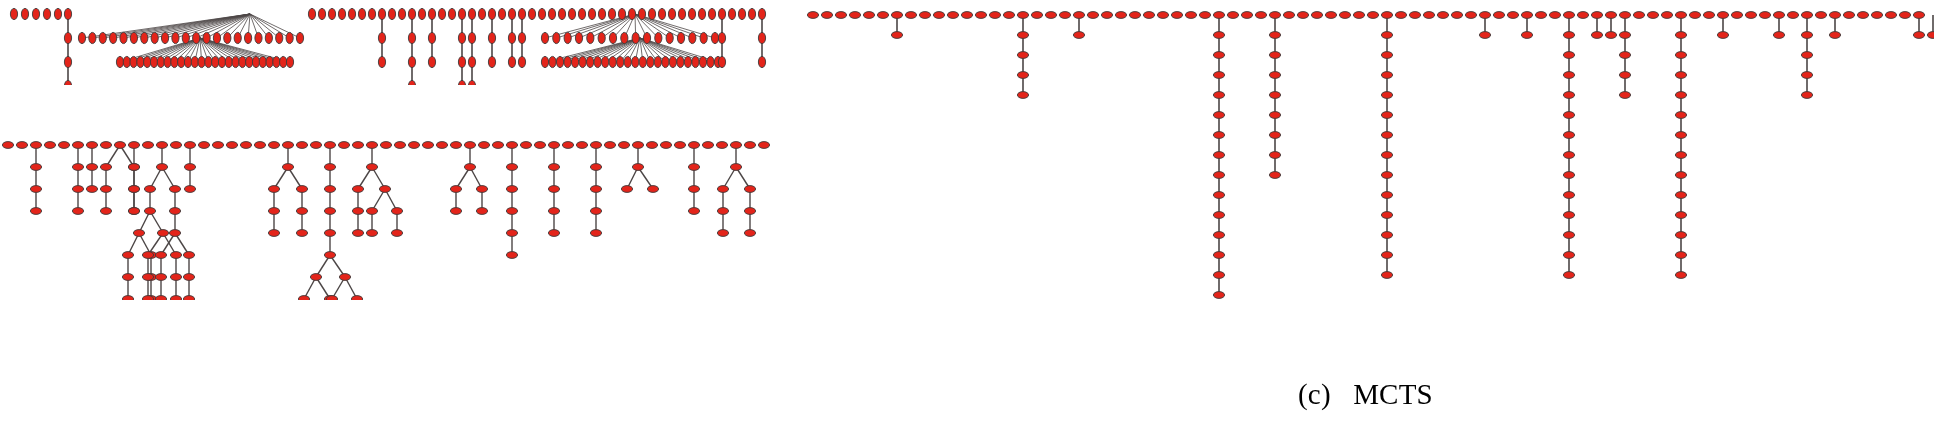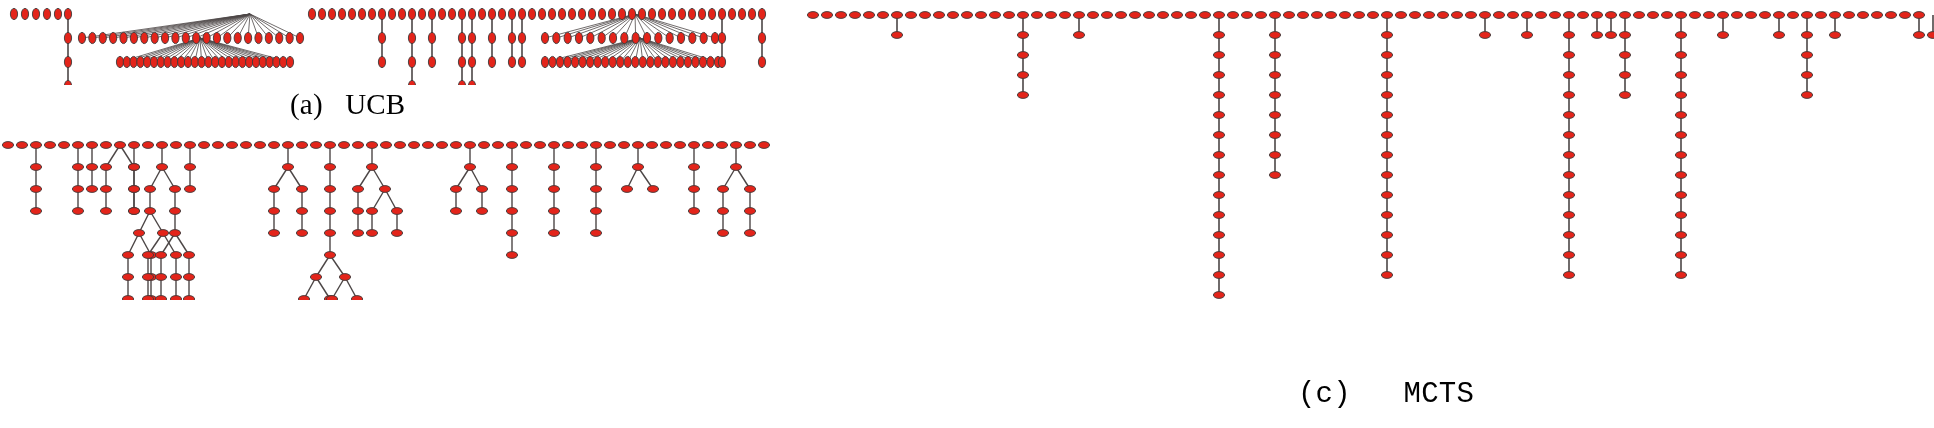--- a/index.html
+++ b/index.html
@@ -317,21 +317,20 @@
         <ellipse cx="692" cy="14" rx="3.6" ry="5.6" fill="#e3241a" stroke="#403b3b" stroke-width="0.9"></ellipse>
         <ellipse cx="702" cy="14" rx="3.6" ry="5.6" fill="#e3241a" stroke="#403b3b" stroke-width="0.9"></ellipse>
         <ellipse cx="712" cy="14" rx="3.6" ry="5.6" fill="#e3241a" stroke="#403b3b" stroke-width="0.9"></ellipse>
         <ellipse cx="722" cy="14" rx="3.6" ry="5.6" fill="#e3241a" stroke="#403b3b" stroke-width="0.9"></ellipse>
         <ellipse cx="732" cy="14" rx="3.6" ry="5.6" fill="#e3241a" stroke="#403b3b" stroke-width="0.9"></ellipse>
         <ellipse cx="742" cy="14" rx="3.6" ry="5.6" fill="#e3241a" stroke="#403b3b" stroke-width="0.9"></ellipse>
         <ellipse cx="752" cy="14" rx="3.6" ry="5.6" fill="#e3241a" stroke="#403b3b" stroke-width="0.9"></ellipse>
         <ellipse cx="762" cy="14" rx="3.6" ry="5.6" fill="#e3241a" stroke="#403b3b" stroke-width="0.9"></ellipse>
       </svg>
   </div>
-  <div class="panel-caption" style="left:290px; top:88px;">(a)   UCB</div>
 
   <div class="panel" id="wrap-panel-b" style="left:0px; top:130px; width:790px; height:170px;">
     <svg class="panel-canvas" id="svg-panel-b" width="790" height="170" viewBox="0 0 790 170">
         <line x1="36" y1="15" x2="36" y2="37" stroke="#4c4646" stroke-width="1.4"></line>
         <line x1="36" y1="37" x2="36" y2="59" stroke="#4c4646" stroke-width="1.4"></line>
         <line x1="36" y1="59" x2="36" y2="81" stroke="#4c4646" stroke-width="1.4"></line>
         <line x1="78" y1="15" x2="78" y2="37" stroke="#4c4646" stroke-width="1.4"></line>
         <line x1="78" y1="37" x2="78" y2="59" stroke="#4c4646" stroke-width="1.4"></line>
         <line x1="78" y1="59" x2="78" y2="81" stroke="#4c4646" stroke-width="1.4"></line>
         <line x1="92" y1="15" x2="92" y2="37" stroke="#4c4646" stroke-width="1.4"></line>
@@ -855,15 +854,15 @@
         <ellipse cx="1016" cy="15" rx="5.6" ry="3.4" fill="#e3241a" stroke="#403b3b" stroke-width="0.9"></ellipse>
         <ellipse cx="1030" cy="15" rx="5.6" ry="3.4" fill="#e3241a" stroke="#403b3b" stroke-width="0.9"></ellipse>
         <ellipse cx="1044" cy="15" rx="5.6" ry="3.4" fill="#e3241a" stroke="#403b3b" stroke-width="0.9"></ellipse>
         <ellipse cx="1058" cy="15" rx="5.6" ry="3.4" fill="#e3241a" stroke="#403b3b" stroke-width="0.9"></ellipse>
         <ellipse cx="1072" cy="15" rx="5.6" ry="3.4" fill="#e3241a" stroke="#403b3b" stroke-width="0.9"></ellipse>
         <ellipse cx="1086" cy="15" rx="5.6" ry="3.4" fill="#e3241a" stroke="#403b3b" stroke-width="0.9"></ellipse>
         <ellipse cx="1100" cy="15" rx="5.6" ry="3.4" fill="#e3241a" stroke="#403b3b" stroke-width="0.9"></ellipse>
         <ellipse cx="1114" cy="15" rx="5.6" ry="3.4" fill="#e3241a" stroke="#403b3b" stroke-width="0.9"></ellipse>
       </svg>
   </div>
-  <div class="panel-caption" style="left:1298px; top:378px;font-family:Liberation Mono, monospace;">(c)   MCTS</div>
+  <div class="panel-caption" style="left:1298px; top:378px;">(c)   MCTS</div>
 
 </div>
 
 </body></html>

